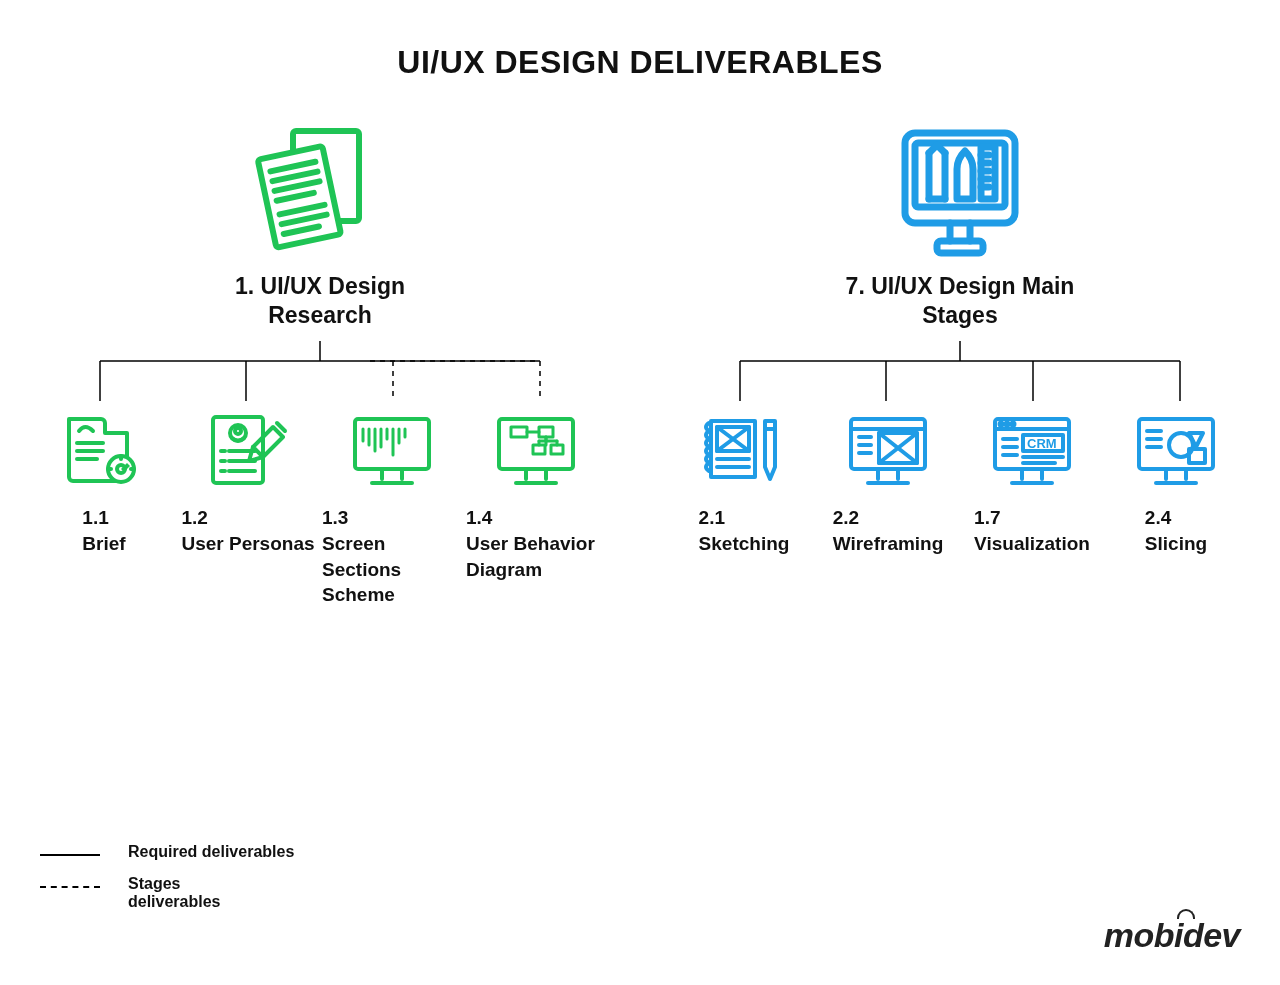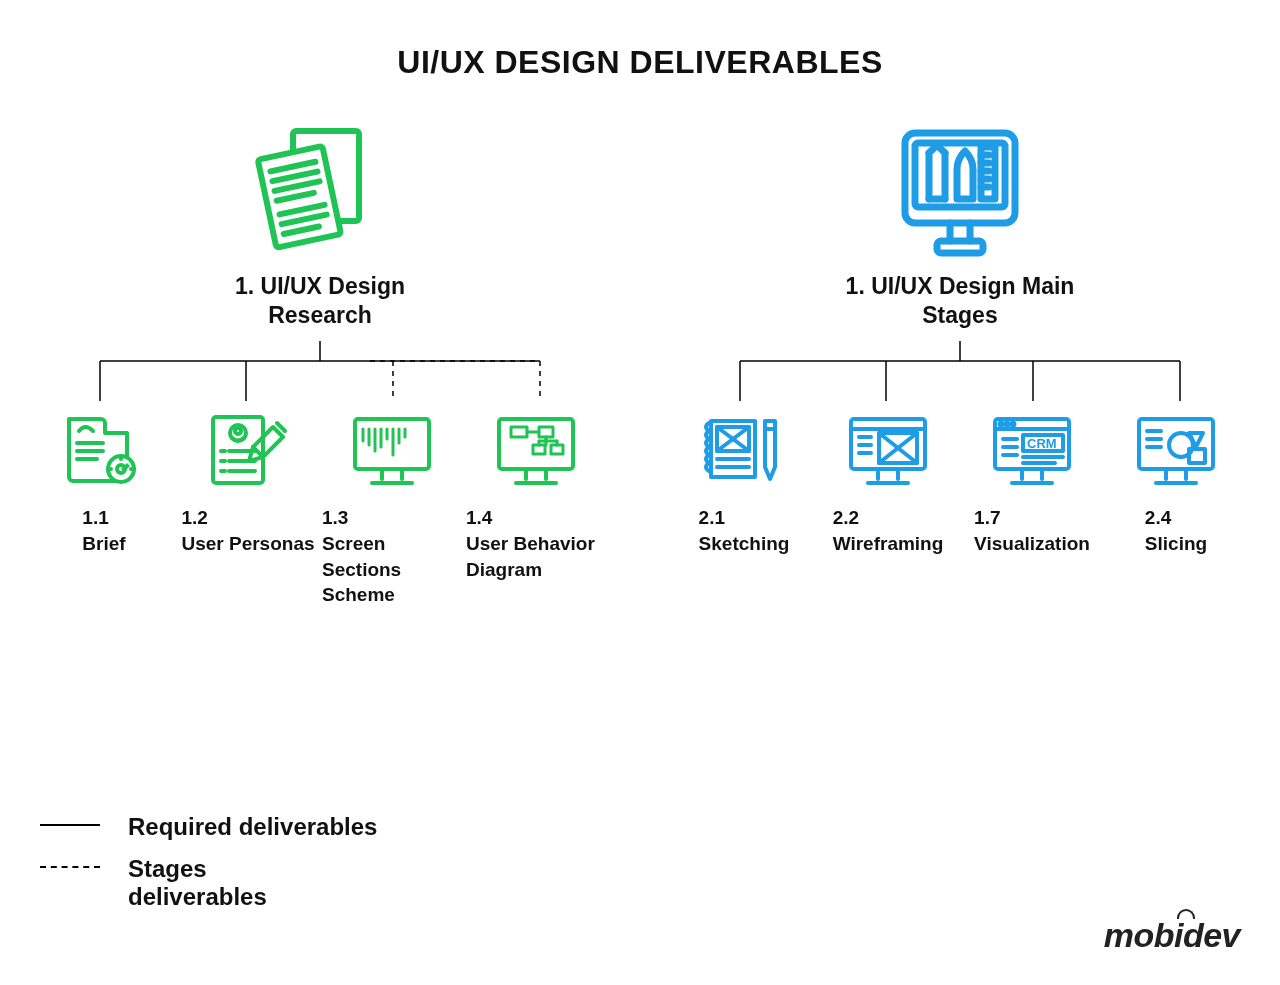--- a/index.html
+++ b/index.html
@@ -25,21 +25,21 @@
     padding: 40px 30px 0 30px;
   }
   .col { width: 580px; display: flex; flex-direction: column; align-items: center; }
   .category-icon { width: 140px; height: 140px; display: flex; align-items: center; justify-content: center; }
   .category-label { font-weight: 800; font-size: 23px; text-align: center; margin-top: 8px; line-height: 1.3; }
   .connectors { position: relative; width: 100%; height: 70px; margin-top: 10px; }
   .items { display: flex; justify-content: space-between; width: 100%; padding: 0 4px; }
   .item { width: 140px; display: flex; flex-direction: column; align-items: center; }
   .item-icon { width: 90px; height: 80px; display:flex; align-items:center; justify-content:flex-start; }
   .item-label { font-weight: 700; font-size: 19px; text-align: left; margin-top: 14px; line-height: 1.35; }
-  .legend { position: absolute; left: 40px; bottom: 60px; font-weight: 700; font-size: 24px; }
+  .legend { position: absolute; left: 40px; bottom: 60px; font-weight: 700; font-size: 16px; }
   .legend-row { display: flex; align-items: flex-start; gap: 28px; margin-bottom: 14px; }
   .legend-line { width: 60px; border-top: 2px solid #000; margin-top: 11px; }
   .legend-line.dashed { border-top: 2px dashed #000; }
   .logo { position: absolute; right: 40px; bottom: 30px; font-weight: 800; font-size: 34px; letter-spacing: -0.5px; font-style: italic; color:#222; }
   .logo .arc { display:inline-block; position:relative; }
   .logo .arc::before {
     content:""; position:absolute; top:-7px; left:3px; width:14px; height:8px;
     border:2px solid #222; border-bottom:none; border-radius: 10px 10px 0 0;
   }
   svg { overflow: visible; }
@@ -219,21 +219,21 @@
           <rect x="96" y="28" width="14" height="52"></rect>
           <line x1="96" y1="36" x2="104" y2="36"></line>
             <line x1="96" y1="44" x2="104" y2="44"></line>
           <line x1="96" y1="52" x2="104" y2="52"></line>
             <line x1="96" y1="60" x2="104" y2="60"></line>
           <line x1="96" y1="68" x2="104" y2="68"></line>
         </g>
       </svg>
     </div>
     <div class="category-label">
-      <div style="max-width:260px;">1. UI/UX Design Main Stages</div>
+      <div style="max-width:260px;">7. UI/UX Design Main Stages</div>
     </div>
     <div class="connectors">
       <svg width="580" height="70">
         <g stroke="#000" stroke-width="1.5" fill="none">
           <line x1="290" y1="0" x2="290" y2="20"></line>
           <line x1="70" y1="20" x2="510" y2="20"></line>
           <line x1="70" y1="20" x2="70" y2="60"></line>
           <line x1="216" y1="20" x2="216" y2="60"></line>
           <line x1="363" y1="20" x2="363" y2="60"></line>
           <line x1="510" y1="20" x2="510" y2="60"></line>

